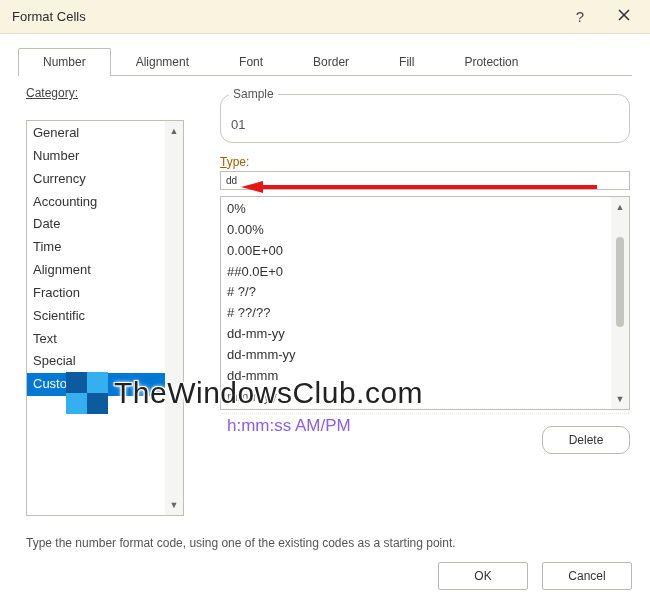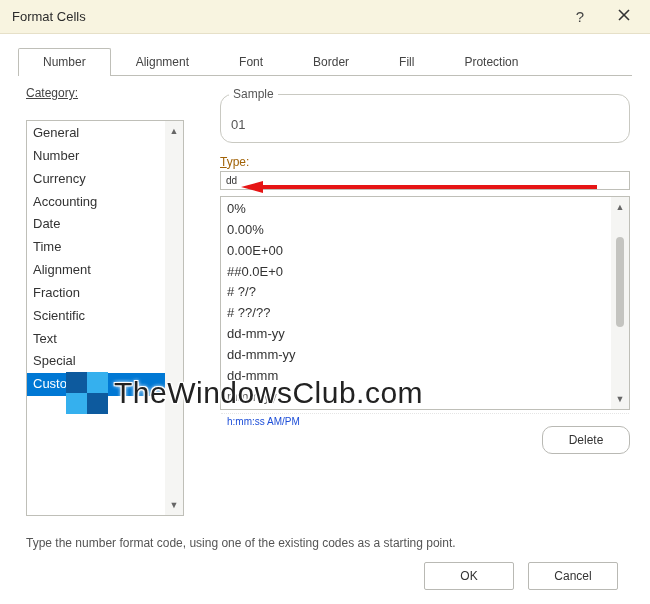--- a/index.html
+++ b/index.html
@@ -47,34 +47,34 @@
 
   
   .arrow-overlay { position: absolute; left: 19px; top: 93px; width: 360px; height: 16px; pointer-events: none; }
   .arrow-overlay svg { width: 100%; height: 100%; }
 
   .delete-row { display: flex; justify-content: flex-end; margin-top: 16px; }
   .btn { border: 1px solid #b9b9b4; background: #fff; padding: 6px 0; width: 88px; font-size: 12px; color: #333; cursor: pointer; border-radius: 10px; text-align: center; }
   .help-text { padding: 12px 24px 0 26px; font-size: 12px; color: #555; }
 
   
-  .dialog-btns { position: absolute; right: 32px; bottom: 14px; display: flex; gap: 14px; }
+  .dialog-btns { position: absolute; right: 18px; bottom: 14px; display: flex; gap: 14px; }
   .dlg-btn { border: 1px solid #b9b9b4; background: #fff; padding: 6px 0; width: 90px; font-size: 12px; color: #333; cursor: pointer; border-radius: 2px; text-align: center; }
 
   
   .watermark { position: absolute; left: 66px; top: 372px; display: flex; align-items: center; gap: 6px; pointer-events: none; z-index: 50; }
   .wm-logo { width: 42px; height: 42px; position: relative; }
   .wm-logo .sq { position: absolute; width: 21px; height: 21px; }
   .wm-logo .a { left: 0; top: 0; background: #0d5a9e; }
   .wm-logo .b { right: 0; top: 0; background: #35b0ee; }
   .wm-logo .c { left: 0; bottom: 0; background: #35b0ee; }
   .wm-logo .d { right: 0; bottom: 0; background: #0d5a9e; }
   .wm-text { font-size: 30px; font-weight: 500; color: #222; text-shadow: 0 0 4px #fff, 0 0 4px #fff, 1px 1px 0 #fff, -1px -1px 0 #fff, 1px -1px 0 #fff, -1px 1px 0 #fff; letter-spacing: 0.5px; font-family: "Segoe UI", sans-serif; }
 
-  .ampm-row { color: #1d4ed8; font-size: 10px; padding-left: 6px; border-top: 1px dotted rgba(0,0,0,0.1); margin-top: 4px; padding-top: 2px; }
+  .ampm-row { color: #8b5cf6; font-size: 17px; padding-left: 6px; border-top: 1px dotted rgba(0,0,0,0.1); margin-top: 4px; padding-top: 2px; }
 </style>
 </head>
 <body>
 
 <div class="titlebar">
   <div class="titlebar-title">Format Cells</div>
   <div class="titlebar-btn">
     <span class="help-q">?</span>
   </div>
   <div class="titlebar-btn">

